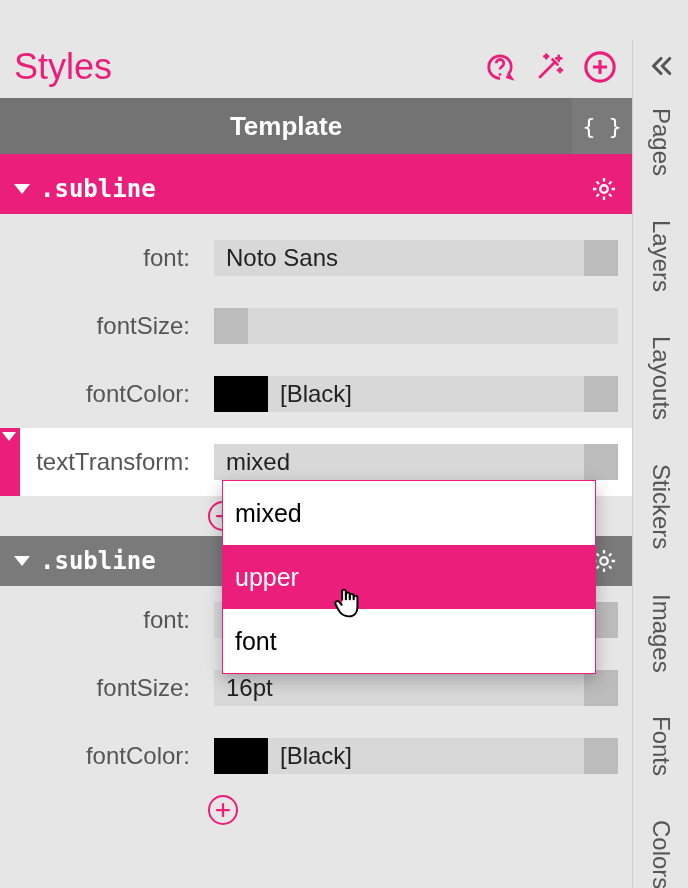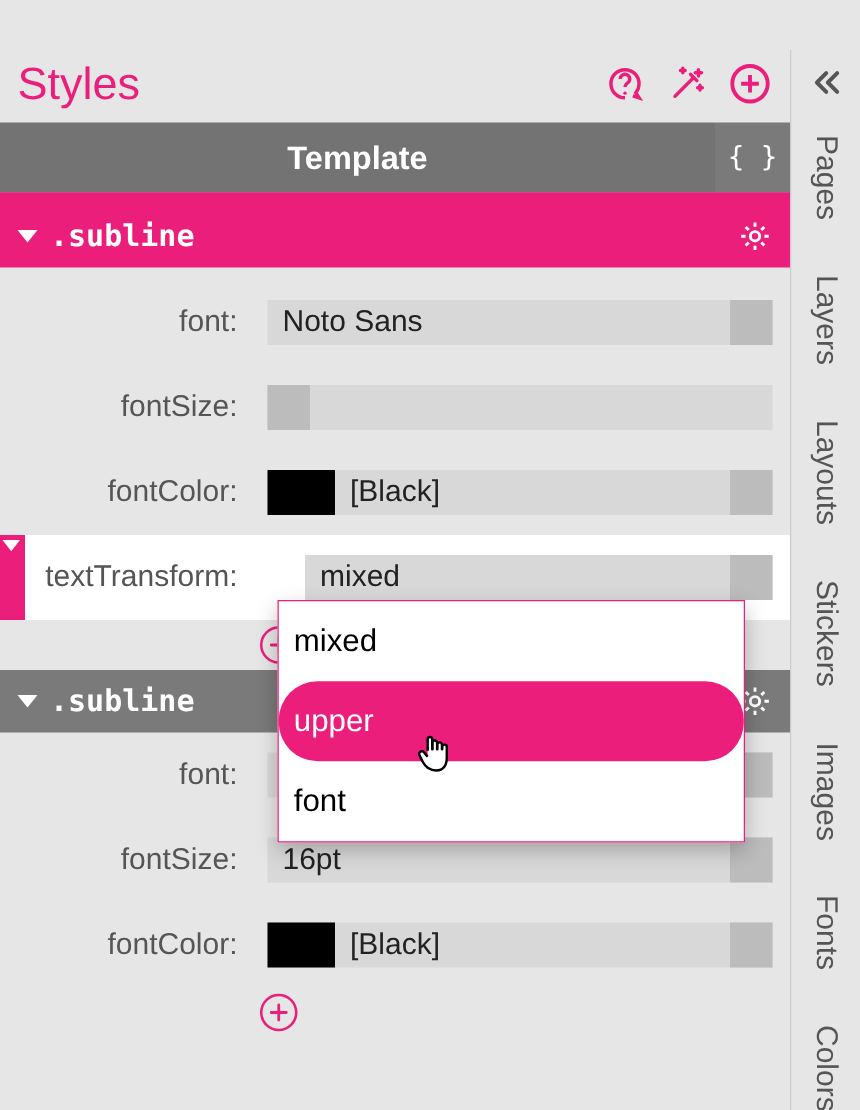--- a/index.html
+++ b/index.html
@@ -18,34 +18,34 @@
   .tabs-row .active { background:#737373; color:#fff; font-weight:600; }
   .tabs-row .inactive { background:#7a7a7a; color:#fff; }
   .tabs-row .braces { width:60px; background:#7a7a7a; color:#fff; display:flex; align-items:center; justify-content:center; font-size:22px; cursor:pointer; font-family: ui-monospace, "SFMono-Regular", Menlo, monospace; }
   .section-head { display:flex; align-items:center; justify-content:space-between; padding:0 14px; height:50px; color:#fff; font-family: ui-monospace, "SFMono-Regular", Menlo, monospace; font-size:24px; font-weight:600; }
   .section-head.pink { background:#ec1e7b; border-top:10px solid #ec1e7b; border-bottom:10px solid #e6e6e6; box-sizing: content-box; }
   .section-head.gray { background:#7a7a7a; }
   .sect-left { display:flex; align-items:center; gap:10px; }
   .tri { width:0; height:0; border-left:8px solid transparent; border-right:8px solid transparent; border-top:10px solid #fff; }
   .gear { color:#fff; }
   .prop-row { display:flex; align-items:center; height:68px; padding-left:0; position:relative; }
-  .prop-row.marked { background:#fff;gap:30px; }
+  .prop-row.marked { background:#fff; }
   .prop-row.marked::before { content:""; position:absolute; left:0; top:0; width:20px; height:100%; background:#ec1e7b; }
   .marker-tri { position:absolute; left:2px; top:4px; width:0; height:0; border-left:7px solid transparent; border-right:7px solid transparent; border-top:9px solid #fff; }
   .prop-label { width:214px; text-align:right; padding-right:24px; font-size:24px; color:#555; }
   .prop-value { flex:1; margin-right:14px; height:36px; background:#d8d8d8; display:flex; align-items:center; font-size:24px; color:#222; position:relative; }
   .prop-value .vtxt { padding-left:12px; flex:1; }
   .prop-value .thumb { width:34px; height:100%; background:#bcbcbc; }
   .prop-value .swatch { width:54px; height:100%; background:#000; }
   .add-row { display:flex; align-items:center; height:40px; }
   .add-row .sp { width:214px; }
   .add-circle { width:30px; height:30px; border:2.5px solid #ec1e7b; border-radius:50%; display:flex; align-items:center; justify-content:center; color:#ec1e7b; font-size:22px; cursor:pointer; margin-left:-6px; }
   .dropdown { position:absolute; left:222px; top:480px; width:374px; background:#fff; border:1px solid #ec1e7b; box-shadow:0 6px 16px rgba(0,0,0,.25); z-index:10; }
   .dropdown .opt { height:64px; display:flex; align-items:center; padding-left:12px; font-size:25px; cursor:pointer; }
-  .dropdown .opt.hover { background:#ec1e7b; color:#fff;border-radius:31px; }
+  .dropdown .opt.hover { background:#ec1e7b; color:#fff; }
   .cursor-hand { position:absolute; left:332px; top:586px; z-index:20; pointer-events:none; }
   svg { display:block; }
 </style>
 </head>
 <body>
 
 <div class="app">
   <div class="main">
 
     <div class="header">

